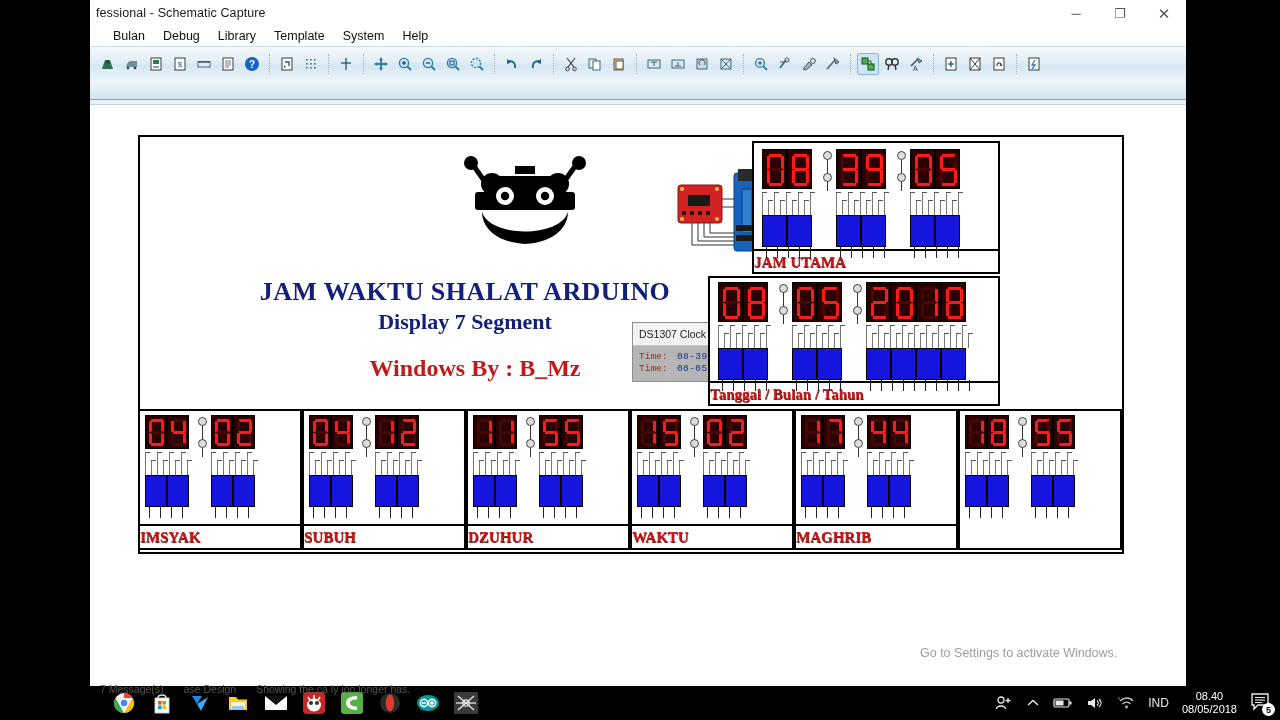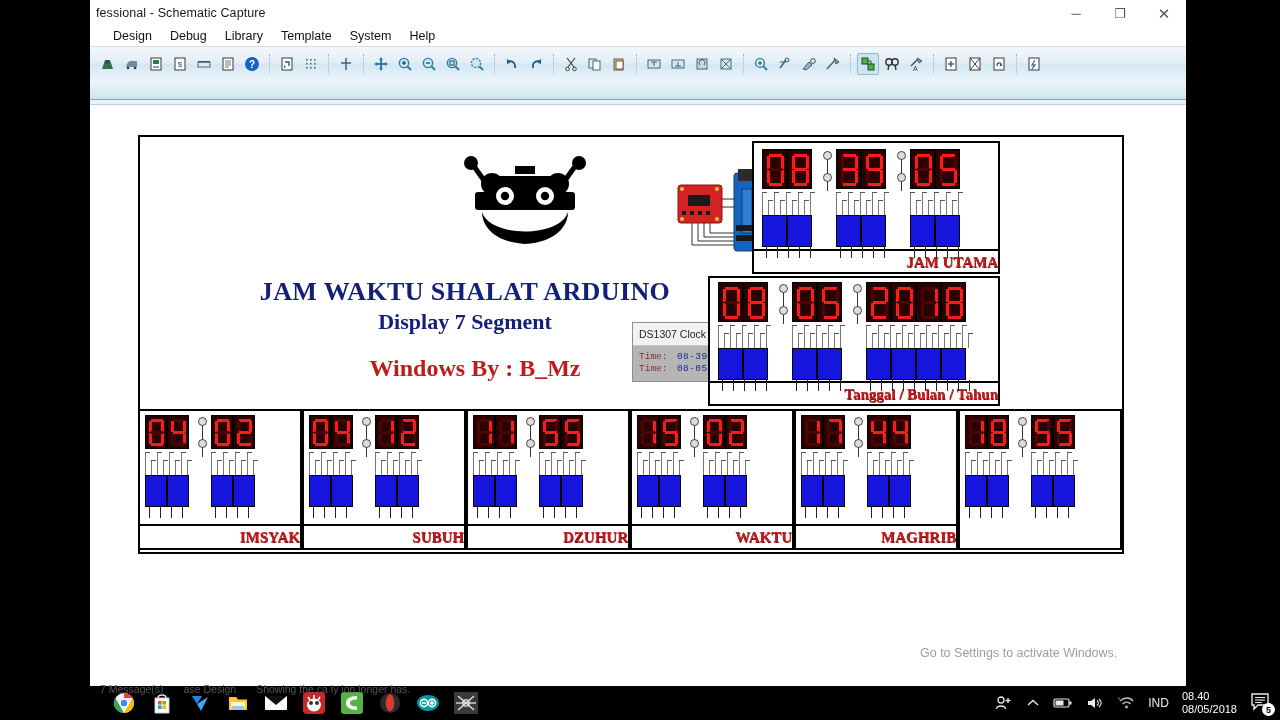--- a/index.html
+++ b/index.html
@@ -119,21 +119,21 @@
   }
   .ds-body { padding: 5px 0 0 6px; }
   .ds-row { display:flex; font-size:9.5px; line-height:12px; }
   .ds-lbl { color:#8a2e2e; width:38px; }
   .ds-val { color:#1c2b8f; letter-spacing:.4px; }
 
   
   .panel { position:absolute; border:2px solid #000; background:#fff; }
   .panel .disp-area { position:relative; width:100%; }
   .panel .caption {
-    border-top:2px solid #000; text-align:right;
+    border-top:2px solid #000; text-align:left;
     font-family:"Liberation Serif",serif; font-weight:bold;
     color:#c21a1a; font-size: 15px; line-height: 22px;
     text-shadow: .5px .5px 0 #7a0f0f;
   }
 
   .p-jam   { left: 612px; top: 4px;   width: 248px; height: 133px; }
   .p-tgl   { left: 568px; top: 139px; width: 292px; height: 130px; }
   .p-row   { top: 272px; height: 141px; }
 
   
@@ -212,21 +212,21 @@
     position:absolute; left:0; bottom:0; width:1280px; height:34px;
     background:#000; display:flex; align-items:center;
   }
   .tb-icons { display:flex; align-items:center; margin-left:112px; gap:14px; }
   .ticon { width:24px; height:24px; display:flex; align-items:center; justify-content:center; }
   .tray {
     position:absolute; right:6px; top:0; height:34px;
     display:flex; align-items:center; gap:13px; color:#fff;
   }
   .tray .ti { font-size:13px; color:#e9e9e9; display:flex; align-items:center; }
-  .clock { font-size:11px; line-height:13px; color:#fff; }
+  .clock { font-size:11px; line-height:13px; text-align:center; color:#fff; }
   .notif { position:relative; width:24px; height:24px; }
   .notif .badge {
     position:absolute; right:-1px; bottom:-1px; width:13px; height:13px;
     border-radius:50%; background:#fff; color:#000; font-size:9px;
     display:flex; align-items:center; justify-content:center; font-weight:bold;
   }
   .side-black { position:absolute; top:0; width:90px; height:720px; background:#000; left:0; }
   .side-black.r { left:1186px; width:94px; }
 </style>
 </head>
@@ -242,21 +242,21 @@
     <div class="titlebar">
       <div class="title-text">fessional - Schematic Capture</div>
       <div class="win-buttons">
         <div class="win-btn">─</div>
         <div class="win-btn">❐</div>
         <div class="win-btn close">✕</div>
       </div>
     </div>
 
     <div class="menubar">
-      <div class="menu-item">Design</div>
+      <div class="menu-item">Bulan</div>
       <div class="menu-item">Debug</div>
       <div class="menu-item">Library</div>
       <div class="menu-item">Template</div>
       <div class="menu-item">System</div>
       <div class="menu-item">Help</div>
     </div>
 
     <div class="toolbar">
       <div class="tb-group">
         <div class="tb-btn">

